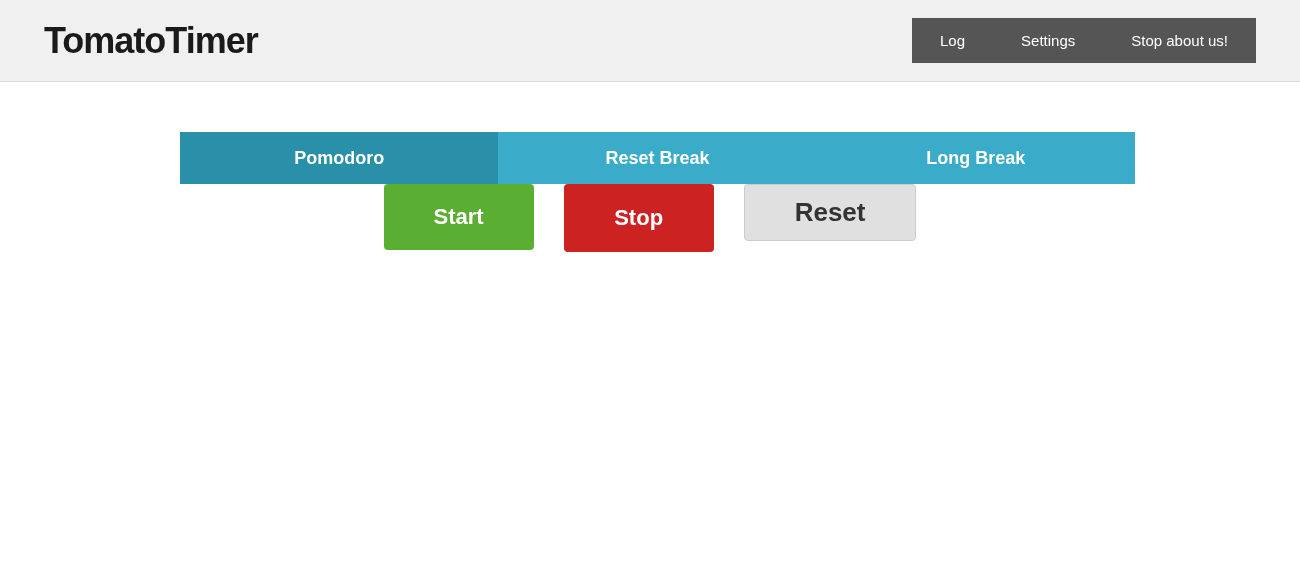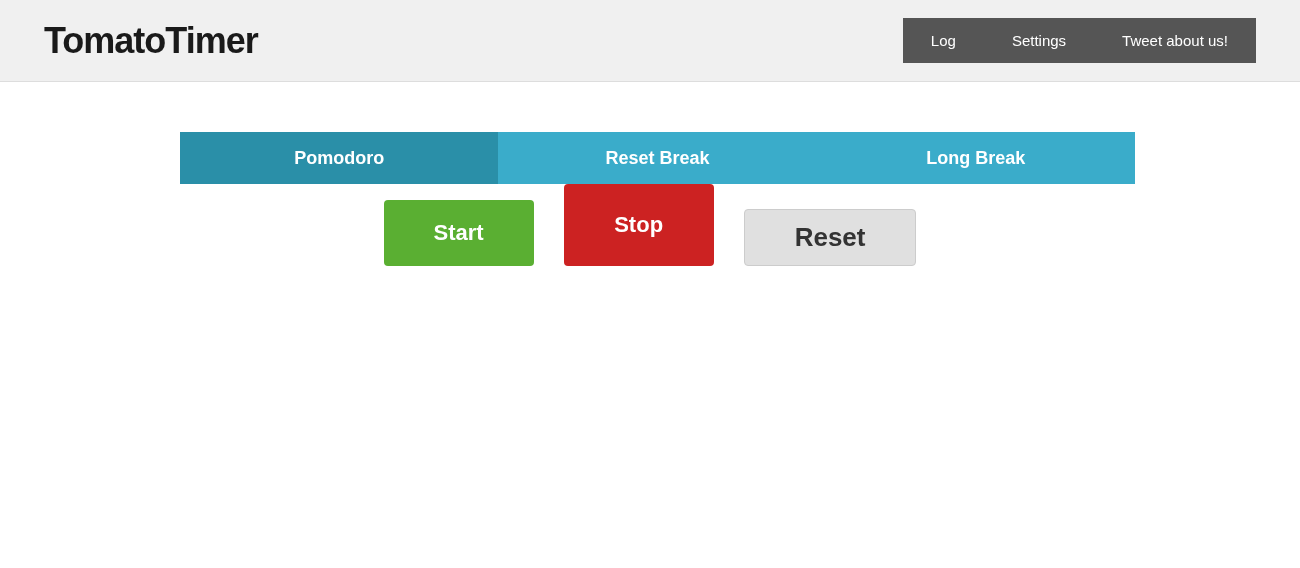--- a/index.html
+++ b/index.html
@@ -89,41 +89,41 @@
       color: #1a1a1a;
       margin: 60px 0 60px 0;
       letter-spacing: 4px;
       line-height: 1;
     }
 
     
     .control-buttons {
       display: flex;
       gap: 30px;
-      align-items: flex-end;
+      align-items: flex-start;
     }
 
     .btn-start {
       background: #5aaf32;
       color: #ffffff;
       border: none;
       padding: 20px 50px;
       font-size: 22px;
       font-weight: 700;
       cursor: pointer;
       border-radius: 4px;
       font-family: Arial, Helvetica, sans-serif;
       min-width: 150px;
     }
 
     .btn-stop {
       background: #cc2222;
       color: #ffffff;
       border: none;
-      padding: 28px 50px;
+      padding: 21px 50px;
       font-size: 22px;
       font-weight: 700;
       cursor: pointer;
       border-radius: 4px;
       font-family: Arial, Helvetica, sans-serif;
       min-width: 150px;
     }
 
     .btn-reset {
       background: #e0e0e0;
@@ -139,21 +139,21 @@
     }
   </style>
 </head>
 <body>
 
 <div class="header">
   <div class="logo">TomatoTimer</div>
   <div class="nav-buttons">
     <button class="nav-btn">Log</button>
     <button class="nav-btn">Settings</button>
-    <button class="nav-btn">Tweet about us!</button>
+    <button class="nav-btn">Stop about us!</button>
   </div>
 </div>
 
 <div class="main">
 
   <div class="timer-tabs">
     <button class="timer-tab active">
       <span>Pomodoro</span>
     </button>
     <button class="timer-tab">

